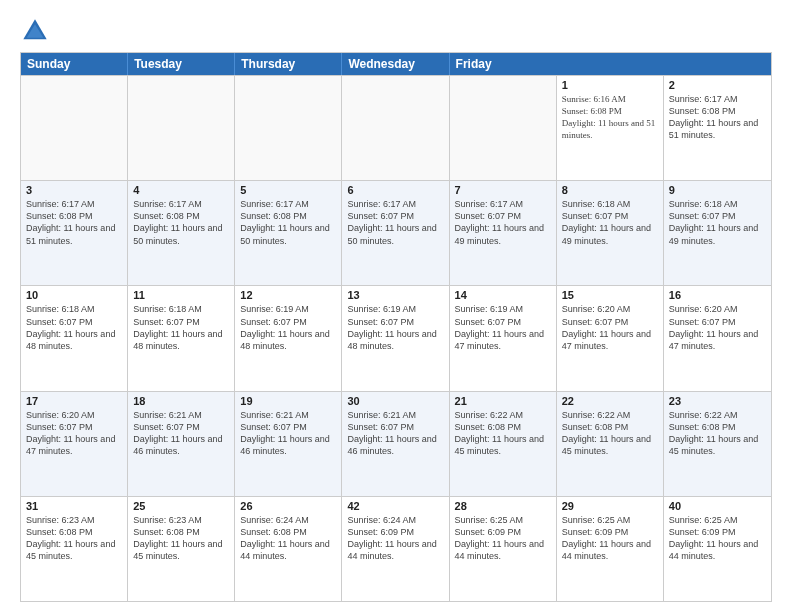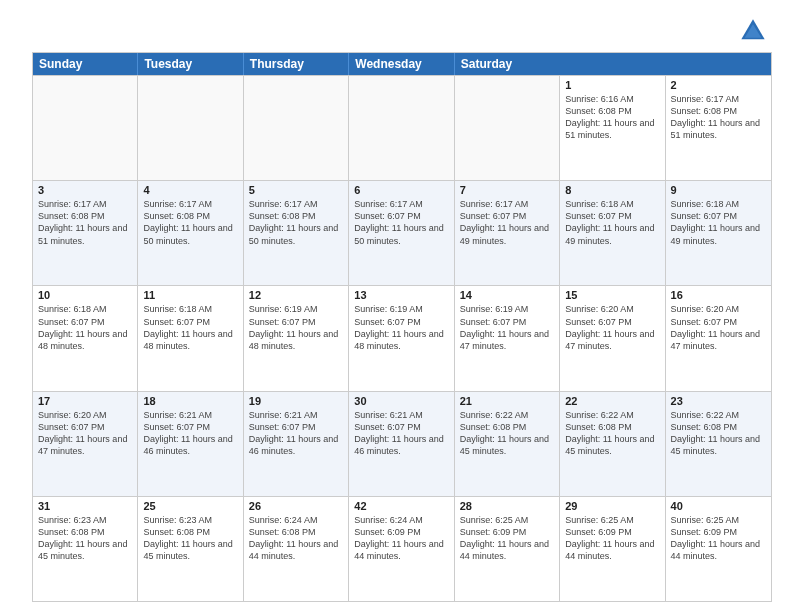--- a/index.html
+++ b/index.html
@@ -6,24 +6,23 @@
     body {
       width: 792px;
       height: 612px;
       font-family: Arial, sans-serif;
       background: #fff;
       overflow: hidden;
     }
     .page {
       width: 792px;
       height: 612px;
-      padding: 16px 20px 10px 32px;
+      padding: 16px 20px 10px 20px;
       display: flex;
       flex-direction: column;
-      align-items: flex-end;
     }
     .header {
       display: flex;
       justify-content: space-between;
       align-items: flex-start;
       margin-bottom: 6px;
     }
     .logo {
       display: flex;
       align-items: center;
@@ -135,32 +134,32 @@
       <div class="location"></div>
     </div>
   </div>
 
   <div class="calendar">
     <div class="cal-header-row">
     <div class="cal-header-cell">Sunday</div>
         <div class="cal-header-cell">Tuesday</div>
         <div class="cal-header-cell">Thursday</div>
         <div class="cal-header-cell">Wednesday</div>
-        <div class="cal-header-cell">Saturday</div>
+        <div class="cal-header-cell">Friday</div>
       </div>
     <div class="cal-body">
     <div class="cal-row">
           <div class="cal-cell empty"></div>
           <div class="cal-cell empty"></div>
           <div class="cal-cell empty"></div>
           <div class="cal-cell empty"></div>
           <div class="cal-cell empty"></div>
           <div class="cal-cell">
             <span class="day-num">1</span>
-            <div class="cell-info" style="white-space: pre-line;">Sunrise: 6:16 AM
+            <div class="cell-info" style="white-space: pre-line; font-family: Liberation Serif, serif;">Sunrise: 6:16 AM
 Sunset: 6:08 PM
 Daylight: 11 hours and 51 minutes.</div>
           </div>
           <div class="cal-cell">
             <span class="day-num">2</span>
             <div class="cell-info" style="white-space: pre-line;">Sunrise: 6:17 AM
 Sunset: 6:08 PM
 Daylight: 11 hours and 51 minutes.</div>
           </div>
         </div>

